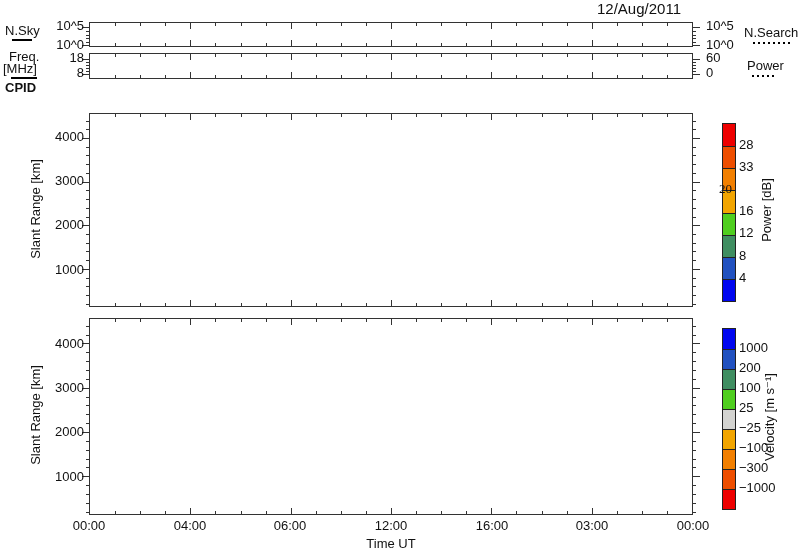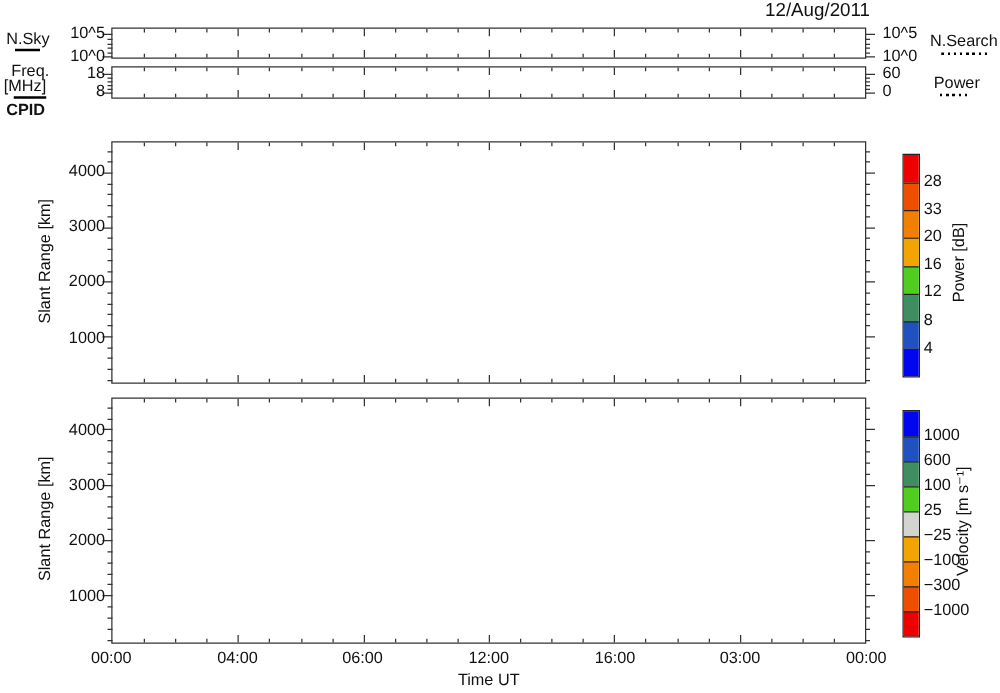--- a/index.html
+++ b/index.html
@@ -17,21 +17,21 @@
   .uline{position:absolute;height:2px;background:#000;}
   .dotline{position:absolute;height:2px;background:repeating-linear-gradient(to right,#000 0 2px,transparent 2px 5px);}
   .cbar{position:absolute;width:12px;border:1px solid #222;box-sizing:content-box;}
   .cbar-seg{position:absolute;left:0;right:0;}
 </style>
 </head>
 <body>
 
 <div id="plot">
 
-  <div class="lbl title abs" style="left:556px;top:1px;width:140px;text-align:right;">12/Aug/2011</div>
+  <div class="lbl title abs" style="left:569px;top:1px;width:140px;">12/Aug/2011</div>
 
   <div class="panel" id="p1" style="left:89px;top:22px;width:604px;height:25px;">
       <div class="tick" style="left: 25px; top: 0px; width: 1px; height: 3px; background: rgb(51, 51, 51);"></div>
       <div class="tick" style="left: 25px; bottom: 0px; width: 1px; height: 3px; background: rgb(51, 51, 51);"></div>
       <div class="tick" style="left: 50px; top: 0px; width: 1px; height: 3px; background: rgb(51, 51, 51);"></div>
       <div class="tick" style="left: 50px; bottom: 0px; width: 1px; height: 3px; background: rgb(51, 51, 51);"></div>
       <div class="tick" style="left: 75px; top: 0px; width: 1px; height: 3px; background: rgb(51, 51, 51);"></div>
       <div class="tick" style="left: 75px; bottom: 0px; width: 1px; height: 3px; background: rgb(51, 51, 51);"></div>
       <div class="tick" style="left: 100px; top: 0px; width: 1px; height: 6px; background: rgb(51, 51, 51);"></div>
       <div class="tick" style="left: 100px; bottom: 0px; width: 1px; height: 6px; background: rgb(51, 51, 51);"></div>
@@ -270,21 +270,21 @@
       <div class="cbar-seg" style="top: 12.5%; height: 12.5%; background: rgb(238, 78, 0); border-top: 1px solid rgb(34, 34, 34); box-sizing: border-box;"></div>
       <div class="cbar-seg" style="top: 25%; height: 12.5%; background: rgb(242, 127, 0); border-top: 1px solid rgb(34, 34, 34); box-sizing: border-box;"></div>
       <div class="cbar-seg" style="top: 37.5%; height: 12.5%; background: rgb(242, 165, 0); border-top: 1px solid rgb(34, 34, 34); box-sizing: border-box;"></div>
       <div class="cbar-seg" style="top: 50%; height: 12.5%; background: rgb(79, 206, 31); border-top: 1px solid rgb(34, 34, 34); box-sizing: border-box;"></div>
       <div class="cbar-seg" style="top: 62.5%; height: 12.5%; background: rgb(63, 142, 97); border-top: 1px solid rgb(34, 34, 34); box-sizing: border-box;"></div>
       <div class="cbar-seg" style="top: 75%; height: 12.5%; background: rgb(33, 81, 192); border-top: 1px solid rgb(34, 34, 34); box-sizing: border-box;"></div>
       <div class="cbar-seg" style="top: 87.5%; height: 12.5%; background: rgb(0, 6, 240); border-top: 1px solid rgb(34, 34, 34); box-sizing: border-box;"></div>
     </div>
   <div class="lbl" style="left:739px;top:138px;">28</div>
   <div class="lbl" style="left:739px;top:160px;">33</div>
-  <div class="lbl" style="left:739px;top:182px;">20</div>
+  <div class="lbl" style="left:719px;top:182px;font-family:Liberation Serif, serif;">20</div>
   <div class="lbl" style="left:739px;top:204px;">16</div>
   <div class="lbl" style="left:739px;top:226px;">12</div>
   <div class="lbl" style="left:739px;top:249px;">8</div>
   <div class="lbl" style="left:739px;top:271px;">4</div>
   <div class="lbl rot" style="left:697px;top:203px;width:140px;">Power [dB]</div>
 
   <div class="panel" id="p4" style="left:89px;top:318px;width:604px;height:197px;">
       <div class="tick" style="left: 25px; top: 0px; width: 1px; height: 3px; background: rgb(51, 51, 51);"></div>
       <div class="tick" style="left: 25px; bottom: 0px; width: 1px; height: 3px; background: rgb(51, 51, 51);"></div>
       <div class="tick" style="left: 50px; top: 0px; width: 1px; height: 3px; background: rgb(51, 51, 51);"></div>
@@ -387,21 +387,21 @@
       <div class="cbar-seg" style="top: 11.1111%; height: 11.1111%; background: rgb(33, 81, 192); border-top: 1px solid rgb(34, 34, 34); box-sizing: border-box;"></div>
       <div class="cbar-seg" style="top: 22.2222%; height: 11.1111%; background: rgb(63, 142, 97); border-top: 1px solid rgb(34, 34, 34); box-sizing: border-box;"></div>
       <div class="cbar-seg" style="top: 33.3333%; height: 11.1111%; background: rgb(79, 206, 31); border-top: 1px solid rgb(34, 34, 34); box-sizing: border-box;"></div>
       <div class="cbar-seg" style="top: 44.4444%; height: 11.1111%; background: rgb(211, 211, 208); border-top: 1px solid rgb(34, 34, 34); box-sizing: border-box;"></div>
       <div class="cbar-seg" style="top: 55.5556%; height: 11.1111%; background: rgb(242, 165, 0); border-top: 1px solid rgb(34, 34, 34); box-sizing: border-box;"></div>
       <div class="cbar-seg" style="top: 66.6667%; height: 11.1111%; background: rgb(242, 127, 0); border-top: 1px solid rgb(34, 34, 34); box-sizing: border-box;"></div>
       <div class="cbar-seg" style="top: 77.7778%; height: 11.1111%; background: rgb(238, 78, 0); border-top: 1px solid rgb(34, 34, 34); box-sizing: border-box;"></div>
       <div class="cbar-seg" style="top: 88.8889%; height: 11.1111%; background: rgb(238, 0, 0); border-top: 1px solid rgb(34, 34, 34); box-sizing: border-box;"></div>
     </div>
   <div class="lbl" style="left:739px;top:341px;">1000</div>
-  <div class="lbl" style="left:739px;top:361px;">600</div>
+  <div class="lbl" style="left:739px;top:361px;">200</div>
   <div class="lbl" style="left:739px;top:381px;">100</div>
   <div class="lbl" style="left:739px;top:401px;">25</div>
   <div class="lbl" style="left:739px;top:421px;">−25</div>
   <div class="lbl" style="left:739px;top:441px;">−100</div>
   <div class="lbl" style="left:739px;top:461px;">−300</div>
   <div class="lbl" style="left:739px;top:481px;">−1000</div>
   <div class="lbl rot" style="left:700px;top:410px;width:140px;">Velocity  [m s⁻¹]</div>
 
   <div class="lbl ct" style="left:64px;top:519px;width:50px;">00:00</div>
   <div class="lbl ct" style="left:165px;top:519px;width:50px;">04:00</div>

